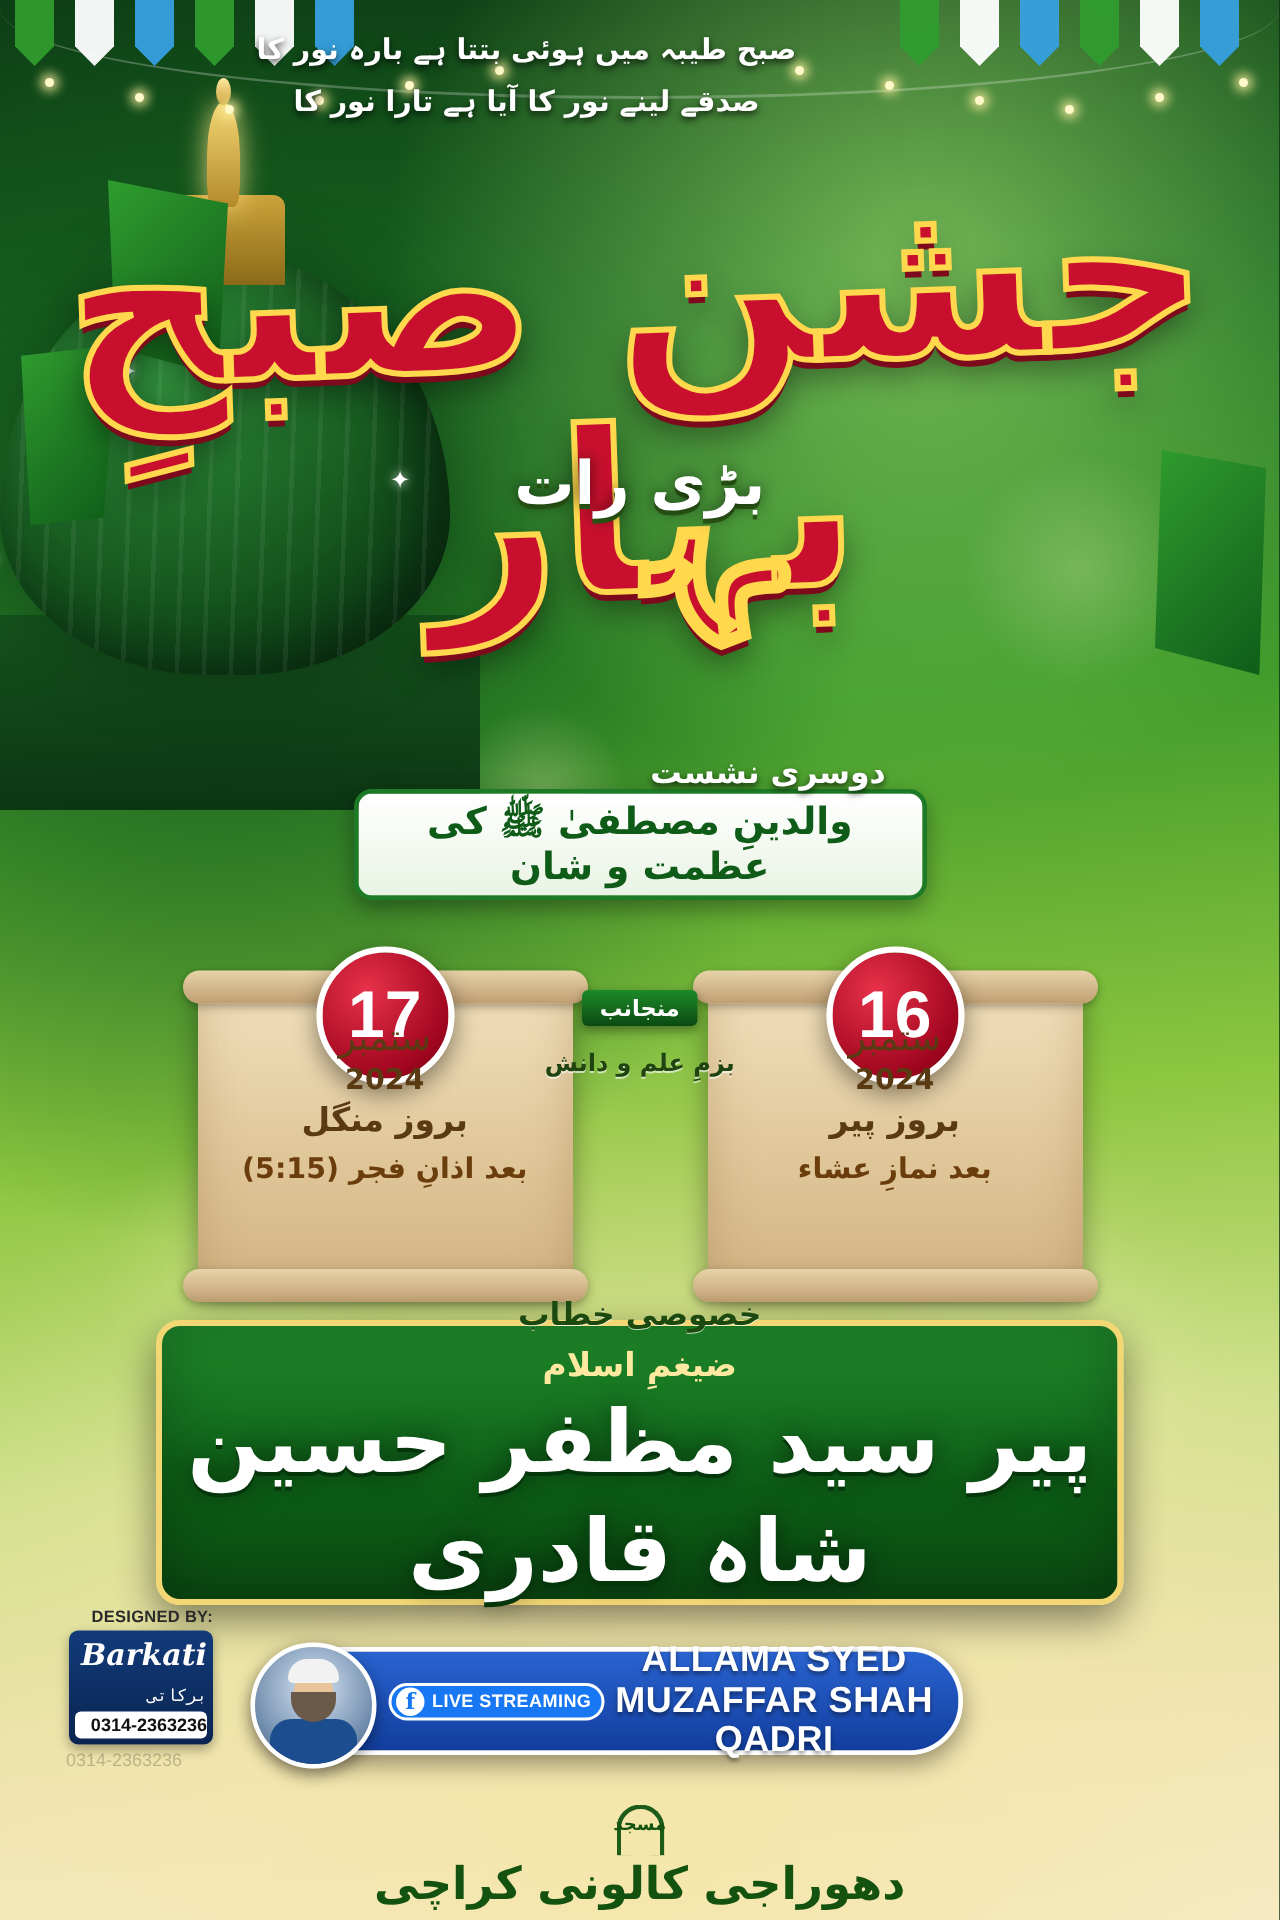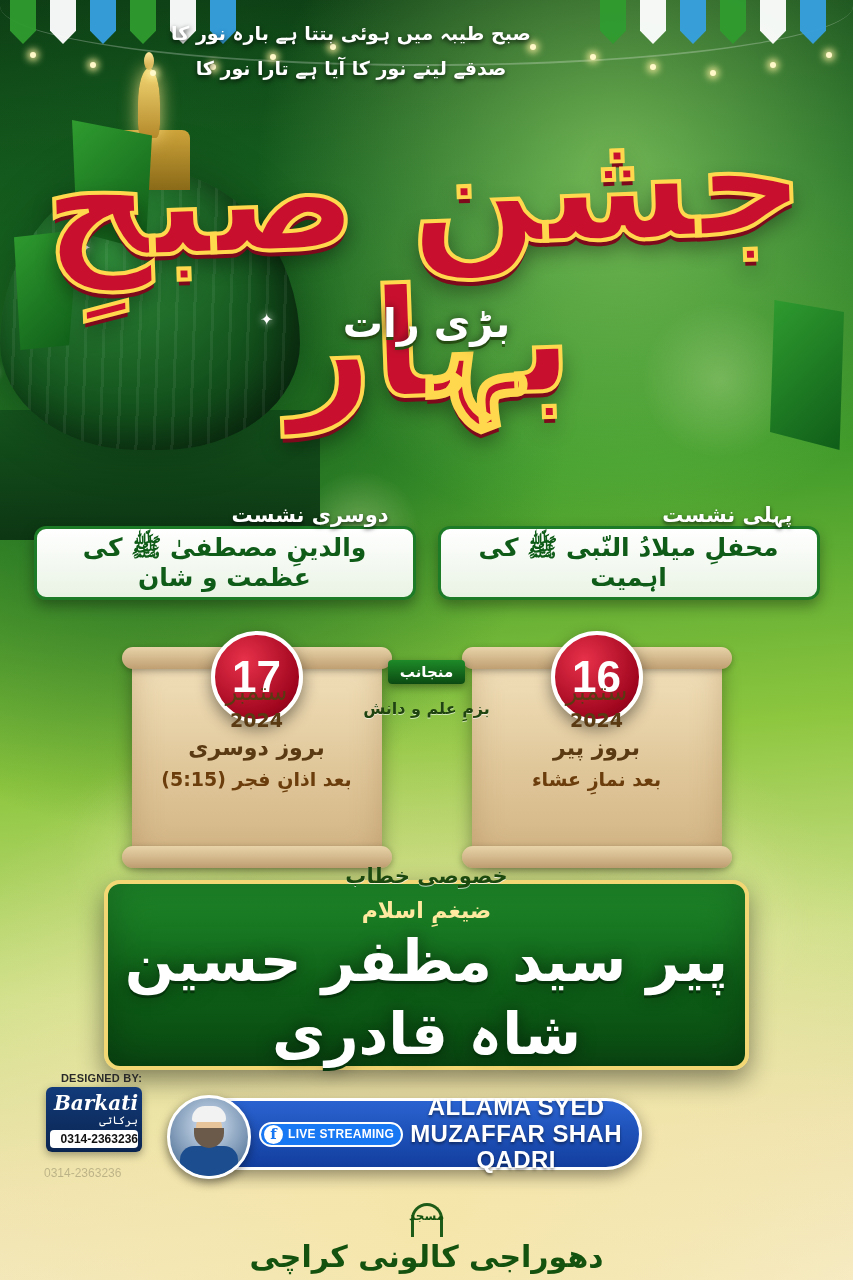--- a/index.html
+++ b/index.html
@@ -222,21 +222,21 @@
   .designer-title{ font-size:11px; font-weight:bold; color:#2a2a2a; letter-spacing:.2px; }
   .designer-card{
     margin-top:3px; background:linear-gradient(180deg,#123b7a,#0a2450);
     border-radius:6px; padding:6px 4px 4px; color:#fff;
     box-shadow:0 3px 8px rgba(0,0,0,.35);
   }
   .designer-logo{
     font-family:"DejaVu Serif", serif; font-style:italic; font-size:20px; font-weight:bold;
     line-height:1; color:#fff;
   }
-  .designer-logo-sub{ font-family:Liberation Serif, serif; font-size:11px; margin-top:1px; }
+  .designer-logo-sub{ font-family:Liberation Mono, monospace; font-size:11px; margin-top:11px; }
   .designer-phone{
     margin-top:3px; background:#fff; color:#111; border-radius:4px;
     font-size:12px; font-weight:bold; padding:2px 0;
   }
 
   
   .livebar{
     position:absolute; left:172px; top:1098px; width:470px; height:72px;
     background: linear-gradient(180deg,#2a63d0,#123e9e);
     border:3px solid #ffffff;
@@ -372,45 +372,41 @@
     <div>صدقے لینے نور کا آیا ہے تارا نور کا</div>
   </div>
 
   <div class="title-block">
     <div class="title-main">جشن صبحِ بہار</div>
   </div>
   <div class="title-sub">بڑی رات</div>
 
   <div class="sessions">
     <div class="session">
-      <div class="session-label">پہلی نشست</div>
-      <div class="session-text">محفلِ میلادُ النّبی ﷺ کی اہمیت</div>
-    </div>
-    <div class="session">
       <div class="session-label">دوسری نشست</div>
       <div class="session-text">والدینِ مصطفیٰ ﷺ کی عظمت و شان</div>
     </div>
   </div>
 
   <div class="scrolls">
     <div class="scroll">
       <div class="day-badge">16</div>
       <div class="scroll-inner">
         <div class="scroll-month">ستمبر</div>
         <div class="scroll-year">2024</div>
         <div class="scroll-day">بروز پیر</div>
         <div class="scroll-time">بعد نمازِ عشاء</div>
       </div>
     </div>
     <div class="scroll">
       <div class="day-badge">17</div>
       <div class="scroll-inner">
         <div class="scroll-month">ستمبر</div>
         <div class="scroll-year">2024</div>
-        <div class="scroll-day">بروز دوسری</div>
+        <div class="scroll-day">بروز منگل</div>
         <div class="scroll-time">بعد اذانِ فجر (5:15)</div>
       </div>
     </div>
   </div>
 
   <div class="center-tag">
     <div class="ribbon">منجانب</div>
     <div class="lines">بزمِ علم و دانش</div>
   </div>
 

